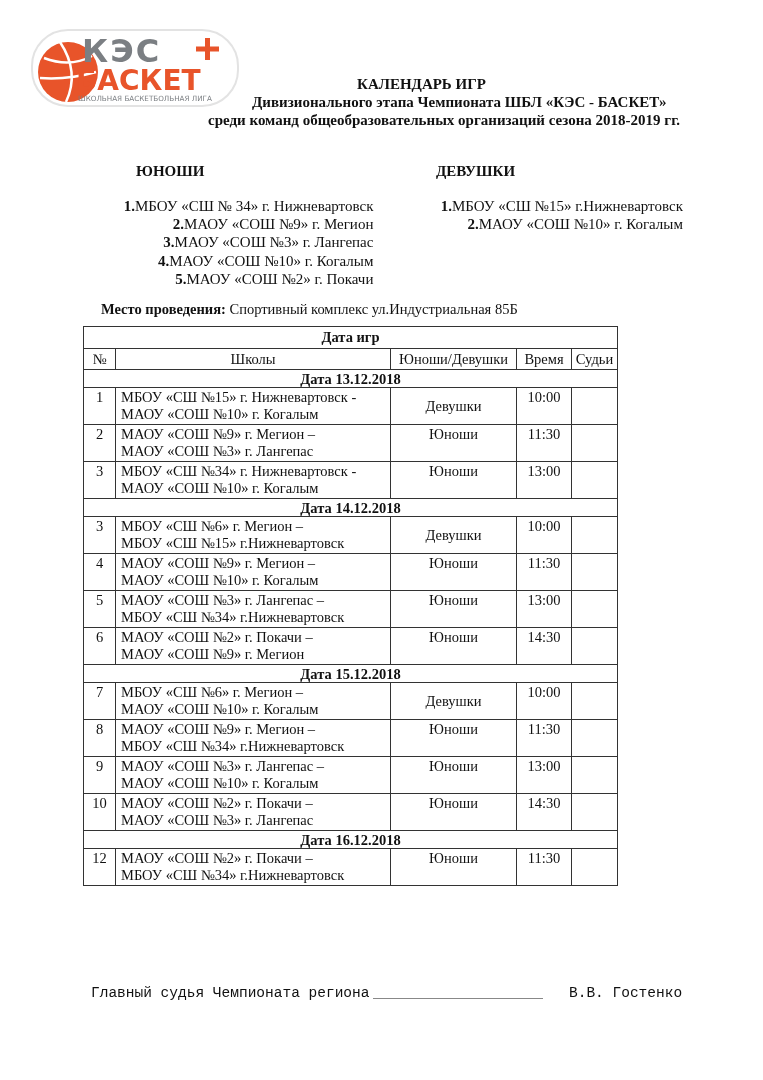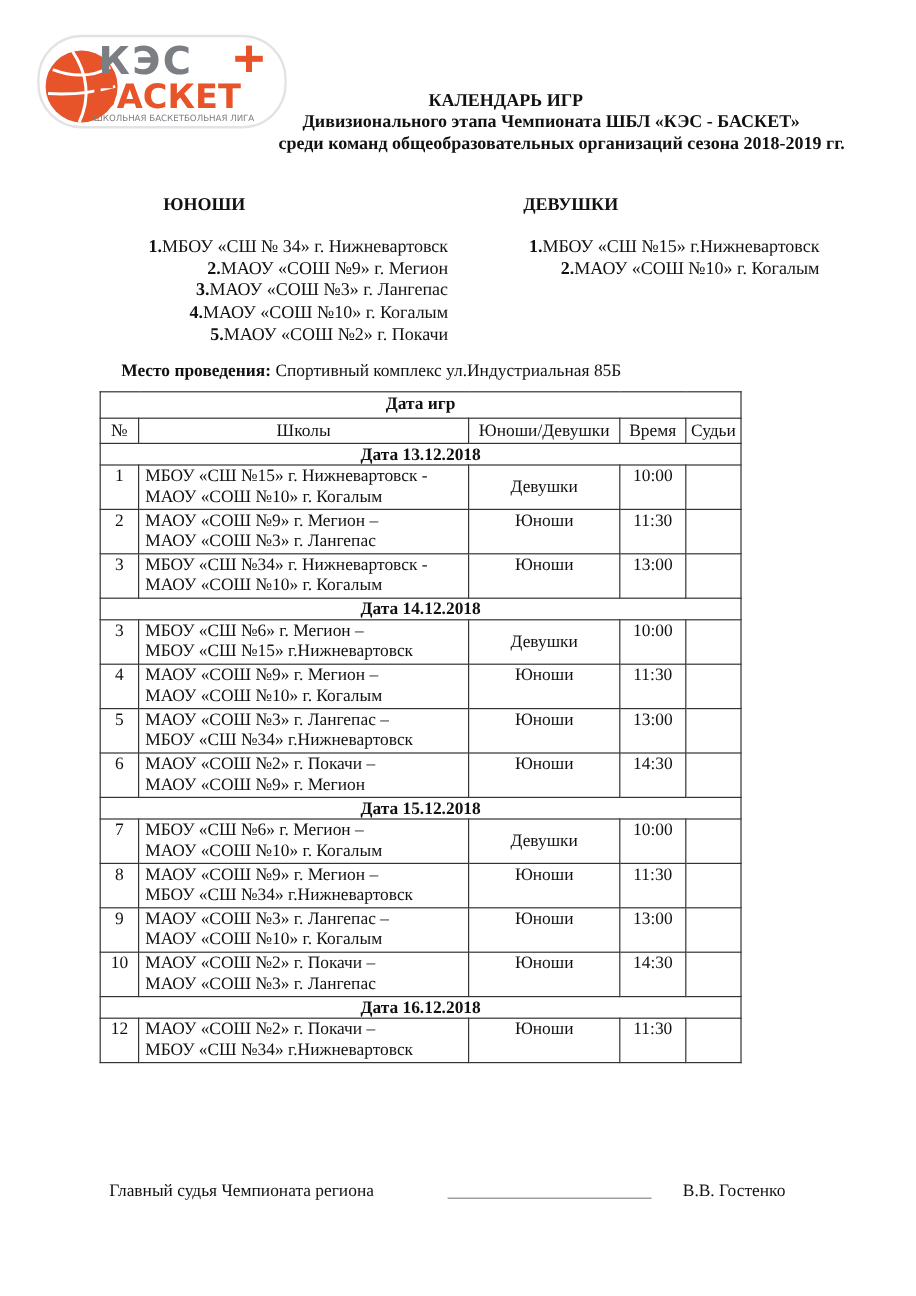--- a/index.html
+++ b/index.html
@@ -5,21 +5,21 @@
   html, body { margin: 0; padding: 0; background: #ffffff; }
   body {
     width: 763px; height: 1080px; position: relative; overflow: hidden;
     font-family: "Liberation Serif", "DejaVu Serif", serif; color: #111;
   }
   .logo { position: absolute; left: 30px; top: 28px; width: 210px; height: 80px; }
   .title-block { position: absolute; left: 0; top: 76px; width: 763px; }
   .title-line { position: absolute; font-weight: bold; font-size: 15px; white-space: nowrap; }
   .t1 { left: 357px; top: 0px; }
   .t2 { left: 252px; top: 18px; }
-  .t3 { left: 232px; top: 36px; }
+  .t3 { left: 208px; top: 36px; }
 
   .teams-heading { position: absolute; font-weight: bold; font-size: 15px; top: 163px; }
   .th-boys { left: 136px; }
   .th-girls { left: 436px; }
   .team-list { position: absolute; top: 197px; margin: 0; padding: 0; list-style: none; font-size: 15px; line-height: 18.2px; }
   .tl-boys { left: 113px; }
   .tl-girls { left: 430px; }
   .team-list li { white-space: nowrap; text-align: right; }
   .team-list .num { font-weight: bold; display: inline-block; width: 22px; }
 
@@ -39,21 +39,21 @@
   tr.hdr1 td { height: 21px; text-align: center; font-weight: bold; }
   tr.hdr2 th { height: 20px; text-align: center; }
   tr.date td { height: 17px; text-align: center; font-weight: bold; line-height: 16px; }
   tr.game td { height: 35px; vertical-align: top; line-height: 17px; }
   tr.game td.n { text-align: center; padding-top: 1px; }
   tr.game td.s { padding-left: 5px; padding-top: 1px; white-space: nowrap; }
   tr.game td.g { text-align: center; padding-top: 1px; }
   tr.game td.g.mid { vertical-align: middle; padding-top: 0; }
   tr.game td.tm { text-align: center; padding-top: 1px; }
 
-  .sign { position: absolute; top: 985px; font-size: 14.5px; white-space: nowrap; }
+  .sign { position: absolute; top: 985px; font-size: 14.5px; white-space: nowrap; font-family: Liberation Mono, monospace; }
   .sign-label { left: 91px; }
   .sign-line { position: absolute; left: 373px; top: 998px; width: 170px; border-bottom: 1px solid #888; }
   .sign-name { left: 569px; text-align: right; }
 </style>
 </head>
 <body>
 
 <div class="logo">
   <svg width="210" height="80" viewBox="0 0 210 80">
     <rect x="2" y="2" width="206" height="76" rx="36" fill="#ffffff" stroke="#e3e3e3" stroke-width="2"></rect>

